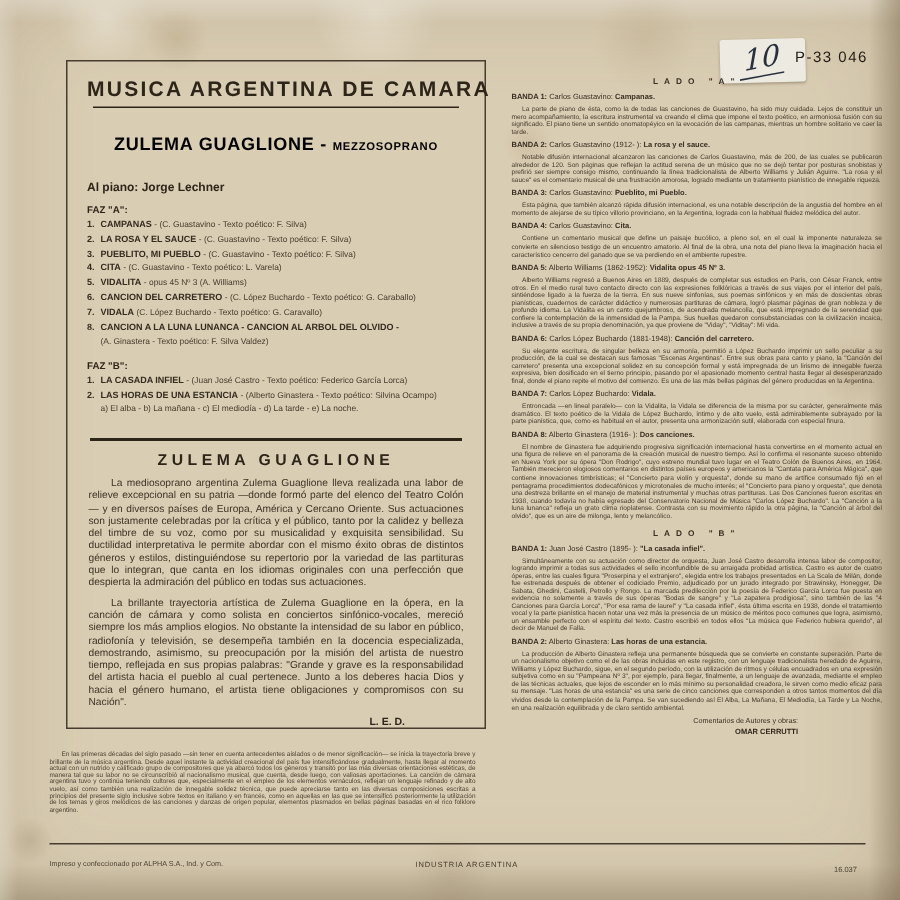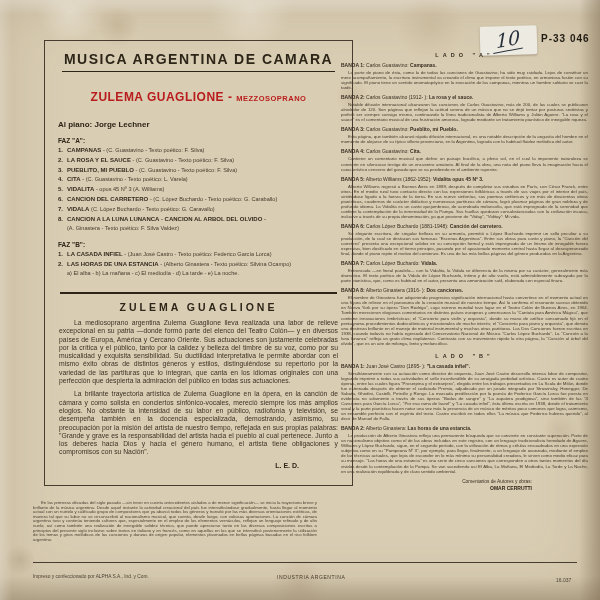--- a/index.html
+++ b/index.html
@@ -32,35 +32,35 @@
     background:#edeae1;border-radius:2px;transform:rotate(-1.5deg);
     box-shadow:0 1px 2px rgba(80,65,45,.4);
     display:flex;align-items:center;justify-content:center;
   }
   .sticker .hand{
     font-family:"DejaVu Serif", serif;font-style:italic;font-size:19px;
     color:#27303c;transform:rotate(-9deg) skewX(-10deg);line-height:1;
     border-bottom:1px solid #27303c;padding:0 3px 1px 3px;
   }
   .catno{
-    position:absolute;left:541px;top:33px;
-    font-weight:bold;font-size:10px;letter-spacing:1px;color:#211b13;white-space:nowrap;text-align:center;
+    position:absolute;left:530px;top:33px;
+    font-weight:normal;font-size:10px;letter-spacing:1px;color:#211b13;white-space:nowrap;text-align:center;
   }
 
   
   .leftbox{
-    position:absolute;left:44px;top:40px;width:309px;height:446px;
+    position:absolute;left:44px;top:40px;width:280px;height:446px;
     border:1px solid #473c2d;box-sizing:border-box;padding:8px 13px 12px 13px;
   }
   .album-title{
     margin:2px 0 0 0;text-align:center;font-size:14px;font-weight:bold;
     letter-spacing:1.5px;color:#2e2519;white-space:nowrap;
   }
   .title-rule{border:0;border-top:1.5px solid #2e2519;margin:4px 4px 5px 4px;}
-  .artist-line{text-align:center;margin:15px;white-space:nowrap;color:#b91c1c;}
+  .artist-line{text-align:center;margin:15px;white-space:nowrap;color:#000000;}
   .artist-name{font-size:12px;font-weight:bold;letter-spacing:.5px;}
   .artist-role{font-size:7.5px;font-weight:bold;letter-spacing:.5px;}
   .piano-line{margin:3px 0 0 0;font-size:8px;font-weight:bold;color:#2e2519;}
   .faz{margin:8px 0 2px 0;font-size:6.5px;font-weight:bold;color:#2e2519;}
   .trk{margin:0;font-size:6px;line-height:9.8px;white-space:nowrap;color:#342b1f;}
   .trk .num{display:inline-block;width:9px;font-weight:bold;}
   .trk .t{font-weight:bold;}
   .trk .cr{font-size:5.6px;color:#463b2d;}
   .trk-cred-wrap{margin:0 0 0 9px;font-size:5.6px;line-height:8.5px;color:#463b2d;}
   .movements{margin:0 0 0 9px;font-size:5.6px;line-height:8.5px;color:#463b2d;white-space:nowrap;}

